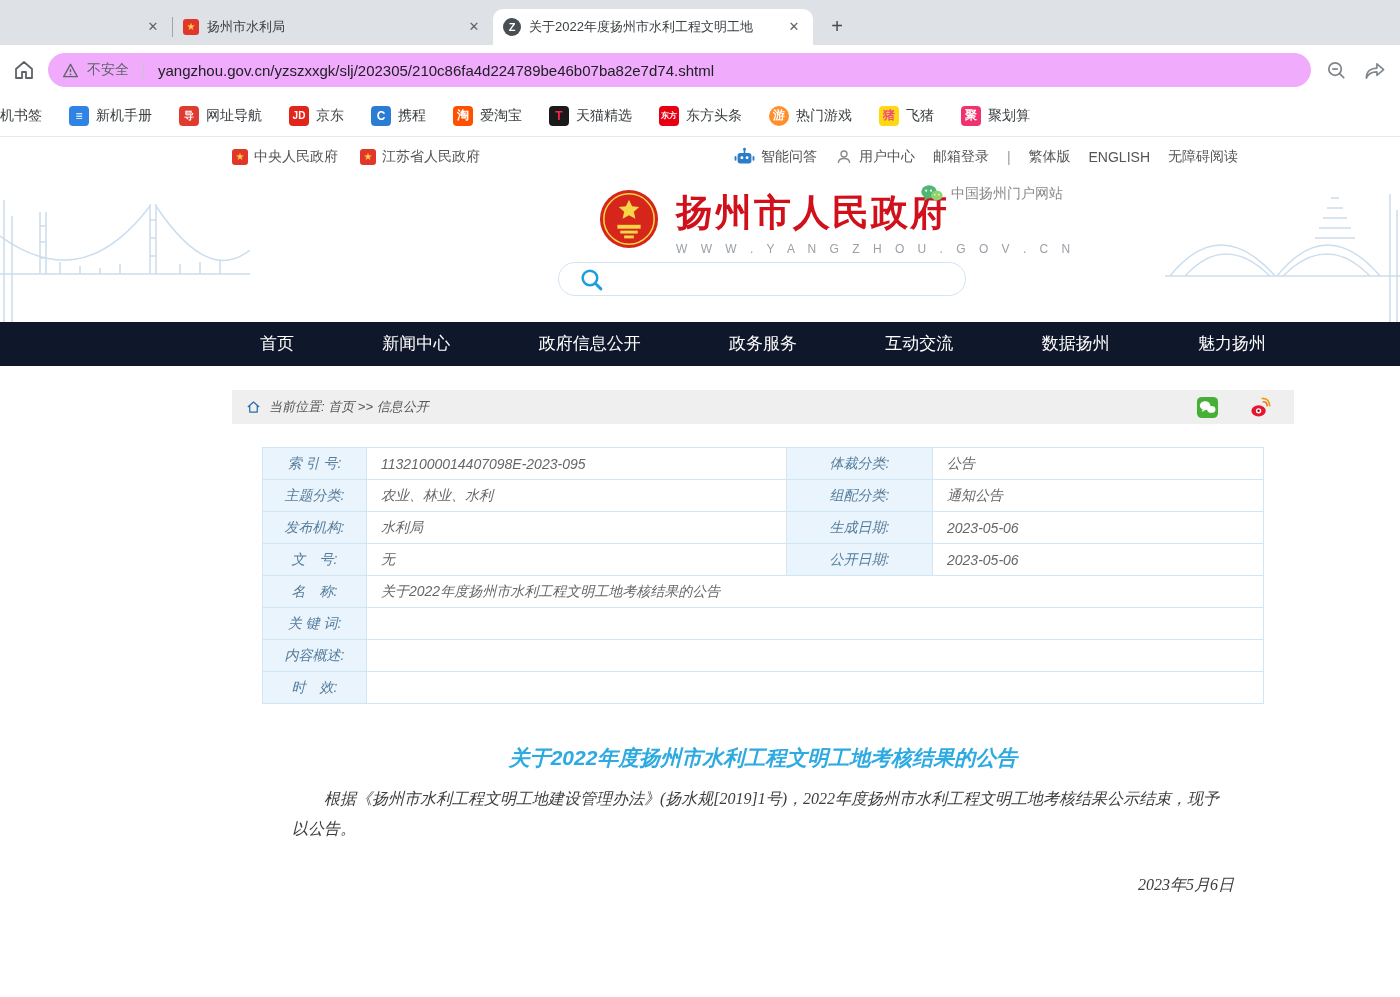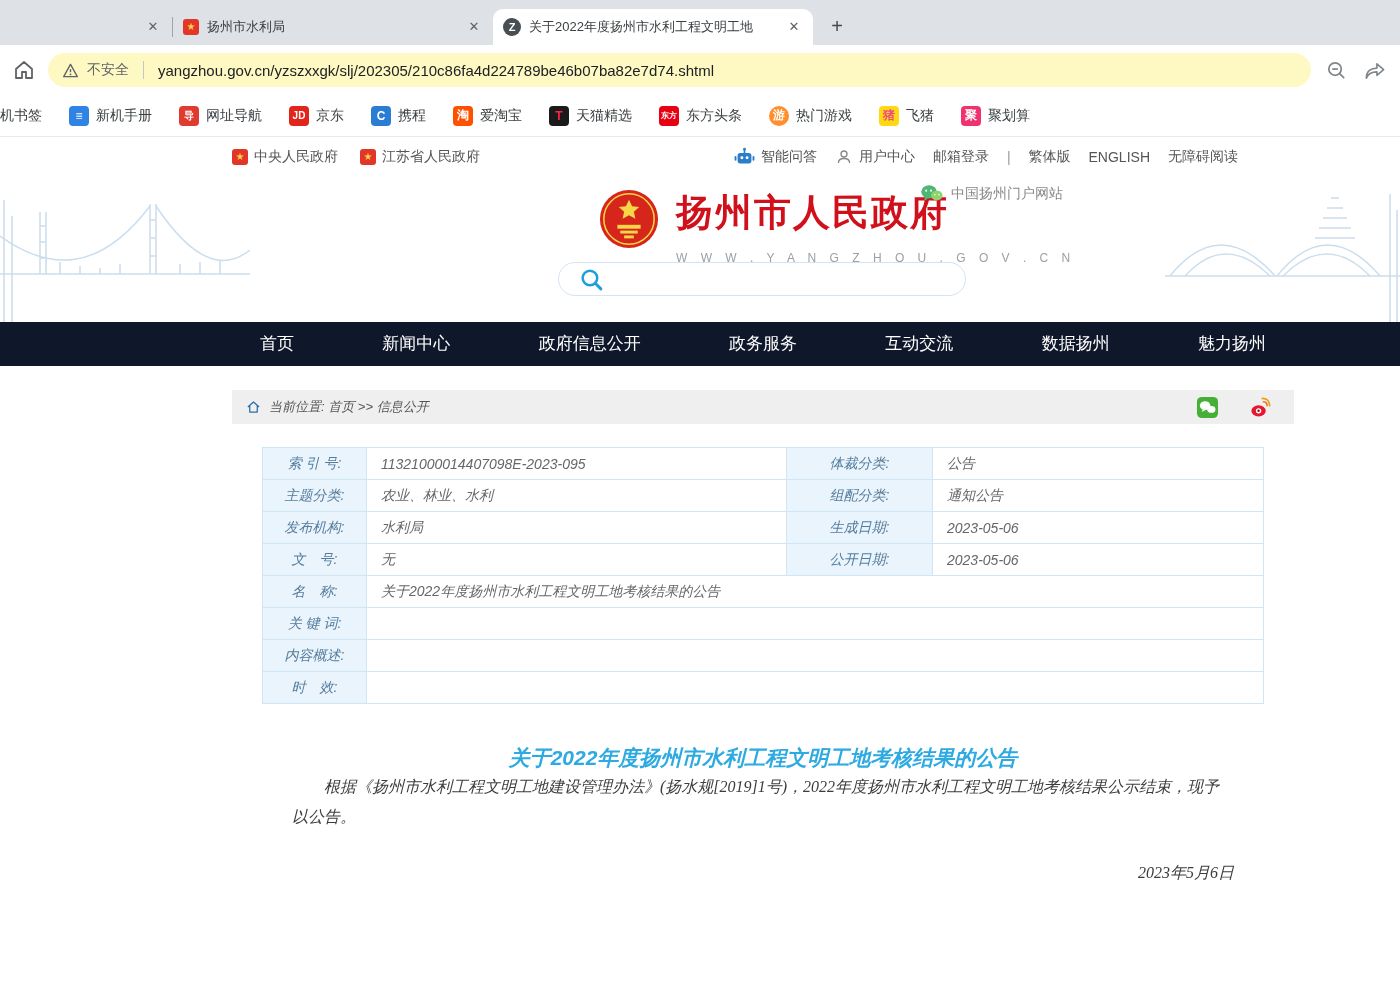--- a/index.html
+++ b/index.html
@@ -19,21 +19,21 @@
   .tab-divider { width:1px; height:20px; background:#9fa5ab; margin-bottom:8px; }
   .newtab { width:28px; height:28px; margin:0 0 4px 10px; font-size:20px; color:#45494d;
             text-align:center; line-height:26px; border-radius:50%; cursor:pointer; }
   .mini-emblem { width:16px; height:16px; border-radius:3px; background:#e2362a; color:#f7d549;
                  font-size:10px; line-height:16px; text-align:center; flex:0 0 auto; }
   .site-fav { width:18px; height:18px; border-radius:50%; background:#474f54; color:#fff;
               font-size:11px; font-weight:bold; line-height:18px; text-align:center; flex:0 0 auto; }
 
   .addressbar { height:50px; background:#fff; display:flex; align-items:center; padding:0 12px; }
   .home-icon { margin-right:12px; display:flex; cursor:pointer; }
-  .omnibox { width:1268px; height:34px; background:#fef9c3; border-radius:17px;
+  .omnibox { width:1268px; height:34px; background:#f0abfc; border-radius:17px;
              display:flex; align-items:center; padding:0 14px; gap:8px; }
   .notsecure { color:#5f6368; font-size:14px; }
   .om-div { width:1px; height:18px; background:#c4c7ca; margin:0 6px; }
   .url { color:#202124; font-size:15px; white-space:nowrap; overflow:hidden; }
   .ab-icon { margin-left:14px; display:flex; cursor:pointer; }
 
   .bookmarksbar { height:42px; background:#fff; display:flex; align-items:center; gap:27px;
                   border-bottom:1px solid #e8eaed; padding-right:10px; overflow:hidden; }
   .bm { display:flex; align-items:center; gap:7px; font-size:14px; color:#3c4043; cursor:pointer;
         white-space:nowrap; }
@@ -54,21 +54,21 @@
   .govbar-right .itm { display:flex; align-items:center; gap:6px; cursor:pointer; }
   .gb-sep { color:#999; }
 
   
   .site-header { position:relative; height:146px; background:#fff; overflow:hidden; }
   .bridge { position:absolute; top:0; opacity:.85; }
   .bridge.left { left:0; } .bridge.right { right:0; }
   .logo { position:absolute; left:598px; top:12px; display:flex; gap:16px; align-items:flex-start; }
   .site-name { color:#d0111b; font-size:37px; font-weight:bold; letter-spacing:2px;
                font-family:"Liberation Serif", serif; }
-  .site-domain { color:#9aa0a6; font-size:12px; letter-spacing:5px; margin-top:13px; }
+  .site-domain { color:#9aa0a6; font-size:12px; letter-spacing:5px; margin-top:4px; }
   .portal { position:absolute; left:920px; top:8px; display:flex; align-items:center; gap:8px;
             font-size:14px; color:#888; }
   .searchbox { position:absolute; left:558px; top:86px; width:408px; height:34px;
                border:1px solid #d4e4f1; border-radius:17px; display:flex; align-items:center;
                padding:0 12px 0 20px; background:#fff; }
   .searchbox input { border:none; outline:none; flex:1; font-size:14px; color:#333;
                      font-family:"Liberation Sans", sans-serif; }
   .searchbox input::placeholder { color:#a9b4bd; }
   .search-btn { display:flex; cursor:pointer; }
 
@@ -90,21 +90,21 @@
   table.meta td { border:1px solid #cfe6f5; height:32px; }
   td.lbl { width:104px; background:#e9f4fc; color:#557c9b; text-align:center; }
   td.lbl2 { width:146px; }
   td.val { color:#666; padding-left:14px; }
   td.v1 { width:420px; }
 
   .art-title { margin-top:40px; text-align:center; color:#2caae1; font-size:21px; font-weight:bold; }
   .art-body { font-family:"Liberation Serif", serif; font-size:16px; color:#3d3d3d; padding:0 60px; }
   .art-body p { line-height:30px; text-indent:2em; }
   .p1 { margin-top:34px; }
-  .p2 { }
+  .p2 { margin-top:12px; }
   .art-date { text-align:right; margin-top:28px; line-height:26px; }
 </style>
 </head>
 <body>
 
 <div class="tabstrip">
   <div class="tab partial">
     <span class="tab-close">✕</span>
   </div>
   <div class="tab-divider"></div>

